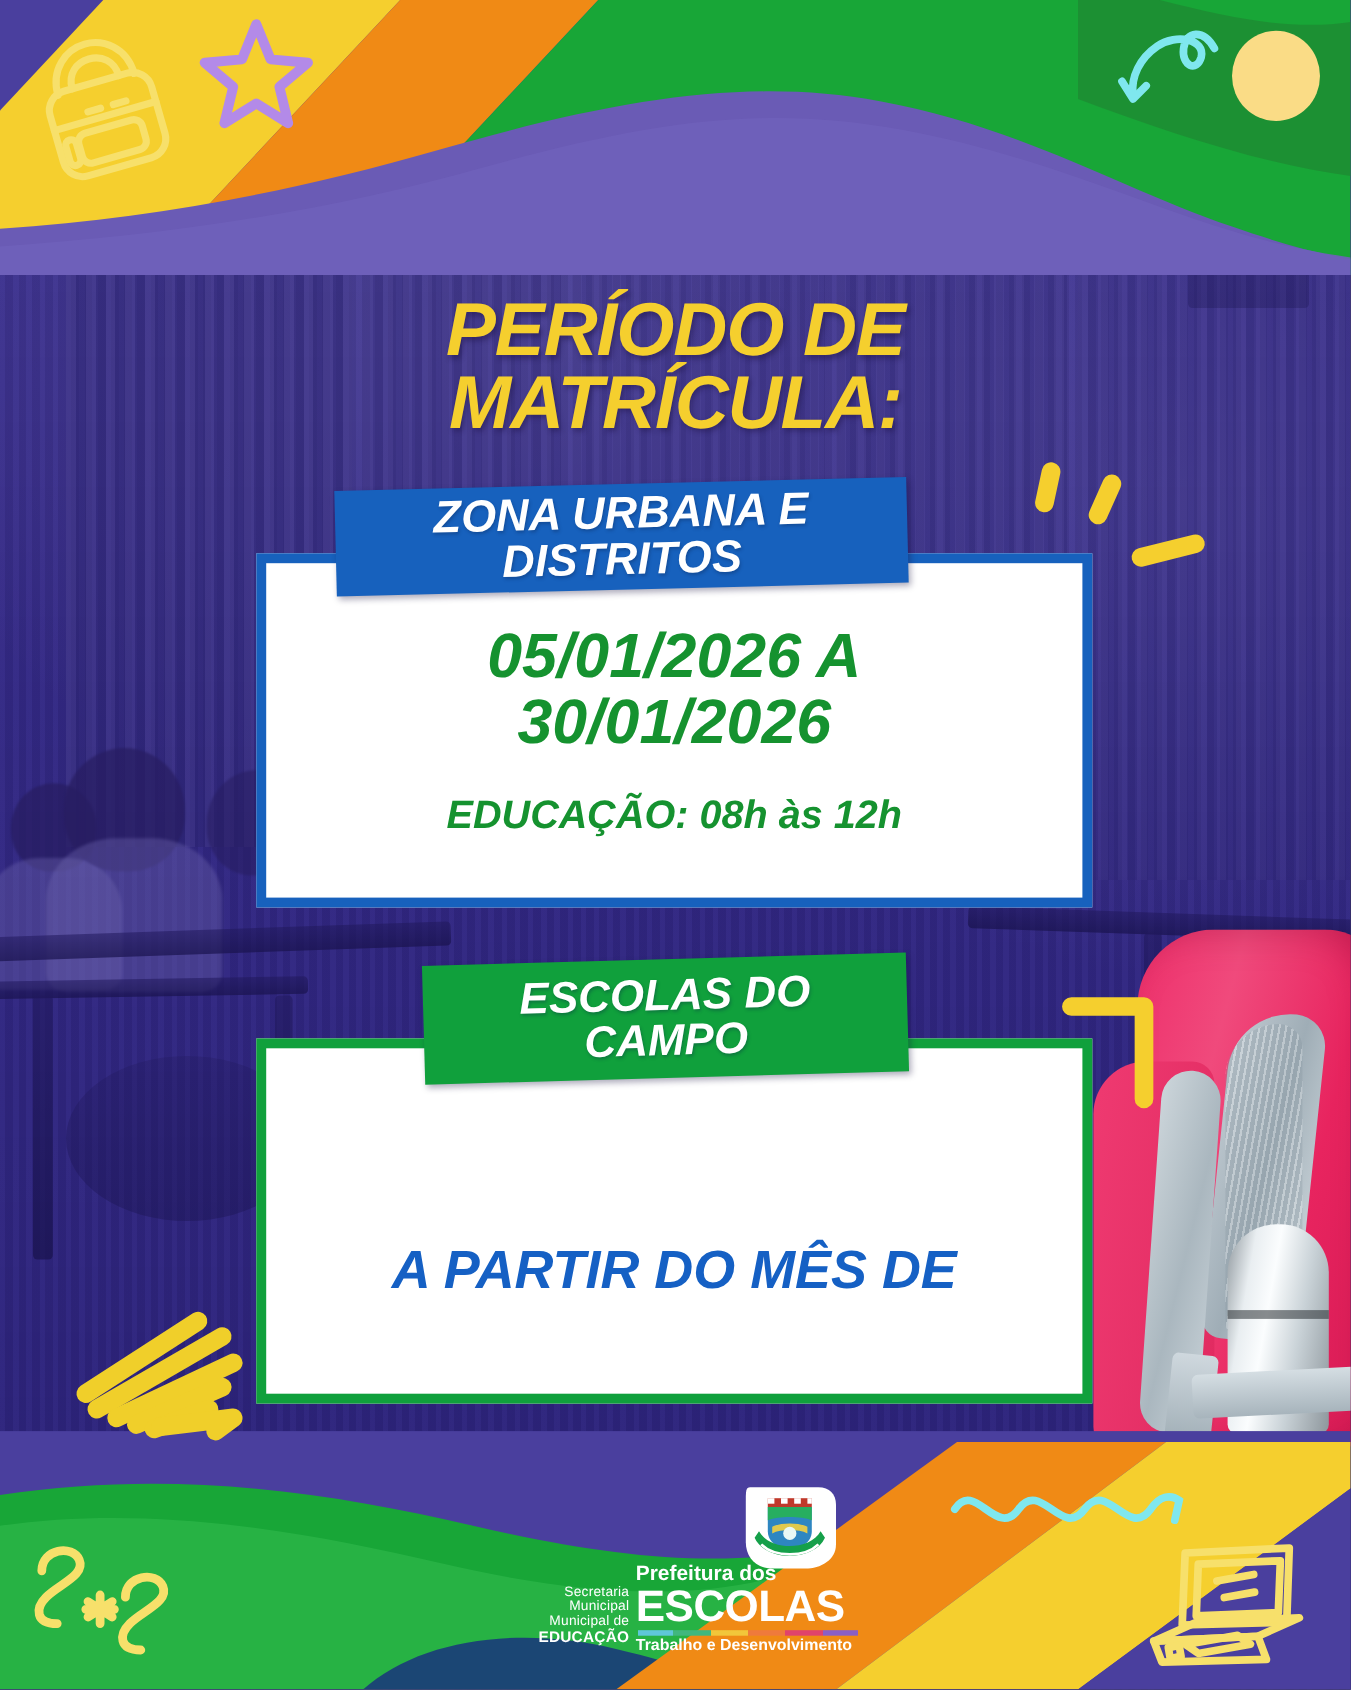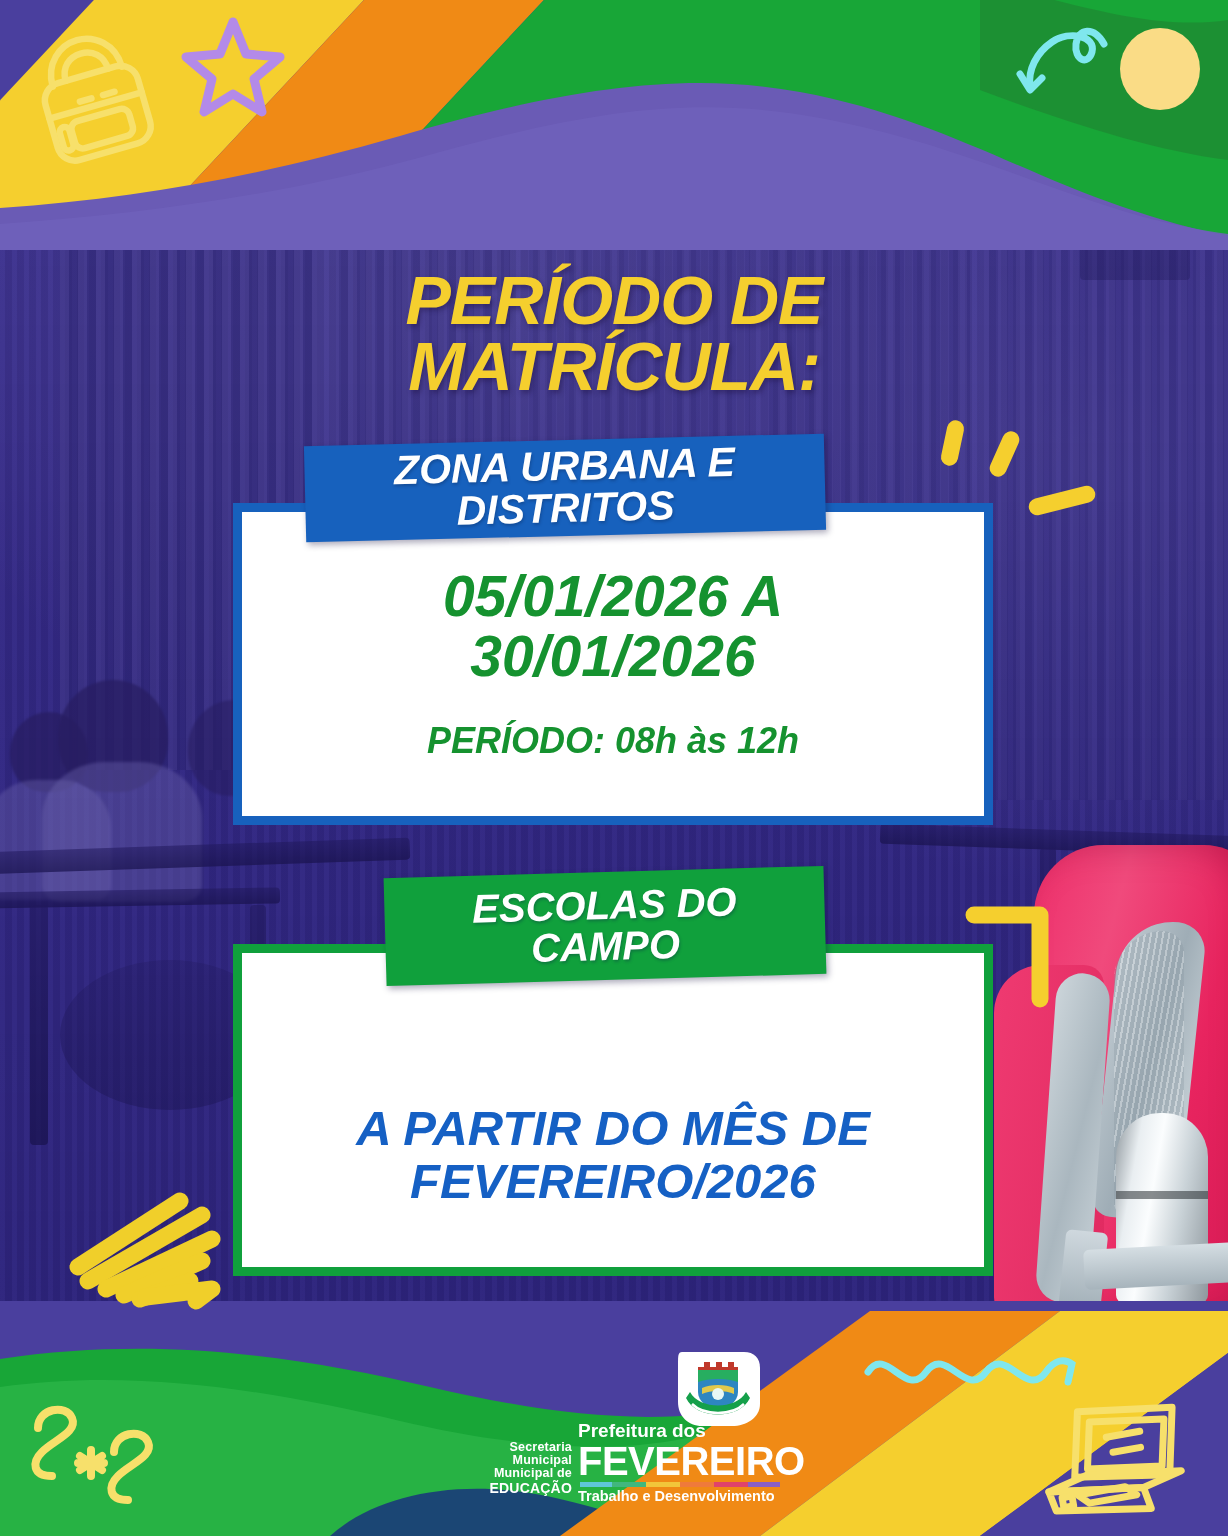--- a/index.html
+++ b/index.html
@@ -213,21 +213,21 @@
 
   
   .doodle { position: absolute; }
 
   
   .dash { position: absolute; background: #f5cf2e; border-radius: 9px; }
   .edu-logo {
     position: absolute; left: 452px; bottom: 40px;
     width: 120px; text-align: right; color: #ffffff; line-height: 1.04;
   }
-  .edu-logo .small { font-size: 12.5px; font-weight: bold; letter-spacing: .2px; }
+  .edu-logo .small { font-size: 12.5px; font-weight: normal; letter-spacing: .2px; }
   .edu-logo .big { font-size: 14px; font-weight: bold; letter-spacing: .2px; margin-top: 1px; }
   .pal-logo { position: absolute; left: 578px; bottom: 32px; width: 230px; color: #fff; }
   .pal-logo .pref { font-size: 19px; font-weight: bold; }
   .pal-logo .pal { font-size: 40px; font-weight: bold; letter-spacing: -0.5px; line-height: .96; }
   .pal-logo .bars { height: 5px; width: 200px; margin: 2px 0 1px 2px;
     background: linear-gradient(90deg,
       #5fc7d8 0 16%, #41b77e 16% 33%, #f2c63a 33% 50%,
       #ef7a3b 50% 67%, #e0436b 67% 84%, #8a5fc4 84% 100%); }
   .pal-logo .sub { font-size: 14.5px; font-weight: bold; }
   .brasao { position: absolute; left: 672px; bottom: 96px; width: 92px; height: 92px; }
@@ -379,32 +379,31 @@
 
   <div class="title-block">
     <div class="title-line">PERÍODO DE</div>
     <div class="title-line">MATRÍCULA:</div>
   </div>
 
   <div class="card card-blue">
     <div class="date-line">05/01/2026 A</div>
     <div class="date-line">30/01/2026</div>
     <div class="date-spacer"></div>
-    <div class="hour-line">PERÍODO: 08h às 12h</div>
+    <div class="hour-line">EDUCAÇÃO: 08h às 12h</div>
   </div>
 
   <div class="banner banner-blue">
     <span>ZONA URBANA E</span>
     <span>DISTRITOS</span>
   </div>
 
   <div class="card card-green">
     <div class="inner">
       <div class="campo-line">A PARTIR DO MÊS DE</div>
-      <div class="campo-line">FEVEREIRO/2026</div>
     </div>
   </div>
 
   <div class="banner banner-green">
     <span>ESCOLAS DO</span>
     <span>CAMPO</span>
   </div>
 
   <div class="edu-logo">
     <div class="small">Secretaria</div>
@@ -423,18 +422,18 @@
     <path d="M26,22 H66 V44 C66,54 56,60 46,60 C36,60 26,54 26,44 Z" fill="#2e86c1"></path>
     <path d="M26,22 H66 V34 C56,30 36,30 26,34 Z" fill="#27ae60"></path>
     <path d="M30,40 C38,36 54,36 62,40 L62,46 C54,42 38,42 30,46 Z" fill="#f4d03f" opacity="0.9"></path>
     <circle cx="46" cy="46" r="6" fill="#e8f8f5"></circle>
     <path d="M14,50 C24,72 68,72 78,50 L74,44 C64,62 28,62 18,44 Z" fill="#15a04a"></path>
     <path d="M20,56 C32,68 60,68 72,56" fill="none" stroke="#ffffff" stroke-width="2.5"></path>
   </svg>
 
   <div class="pal-logo">
     <div class="pref">Prefeitura dos</div>
-    <div class="pal">FEVEREIRO</div>
+    <div class="pal">ESCOLAS</div>
     <div class="bars"></div>
     <div class="sub">Trabalho e Desenvolvimento</div>
   </div>
 
 </div>
 
 </body></html>

